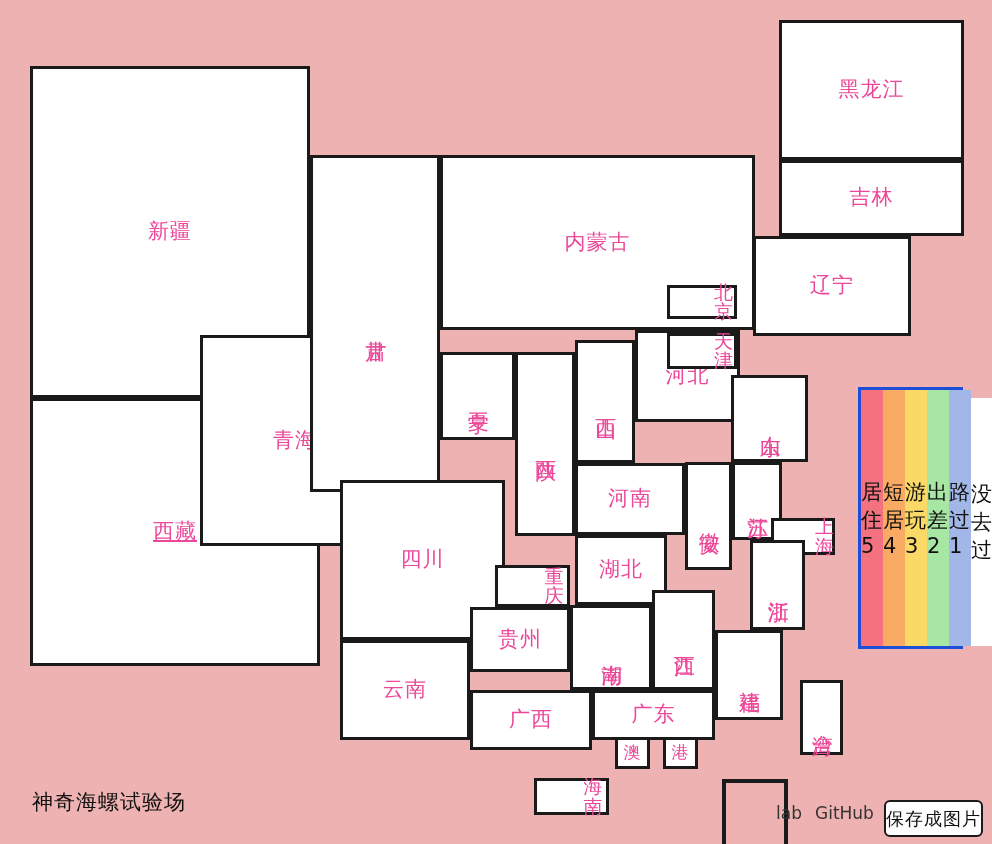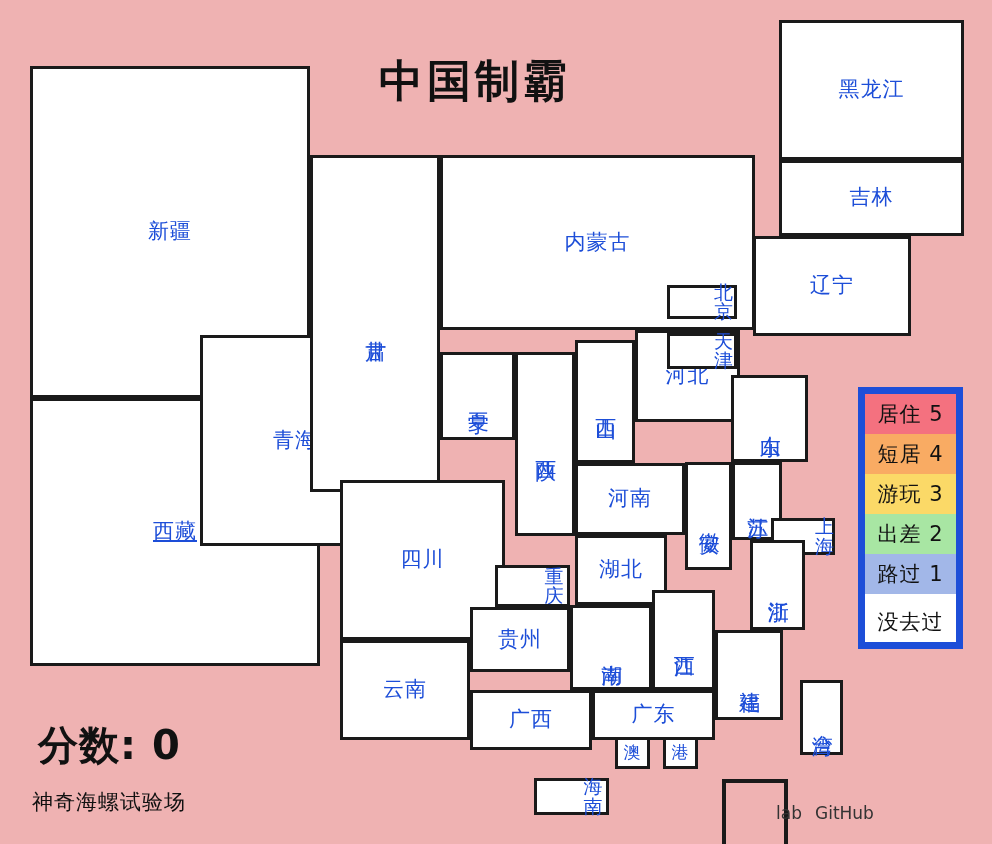--- a/index.html
+++ b/index.html
@@ -11,21 +11,21 @@
     overflow:hidden;position:relative;
   }
   #map{position:absolute;left:0;top:0;width:992px;height:844px;}
 
   .prov{
     position:absolute;
     background:#ffffff;
     border:3px solid #1a1a1a;
     box-sizing:border-box;
     display:flex;align-items:center;justify-content:center;
-    color:#1d4ed8;
+    color:#ec4899;
     font-size:21px;
     line-height:1.02;
     letter-spacing:1px;
     text-align:center;
     user-select:none;
     cursor:pointer;
   }
   .prov.vert{writing-mode:vertical-rl;text-orientation:upright;letter-spacing:0px;}
   .prov.small{font-size:19px;padding-left:44px;}
   .prov.tiny{font-size:17px;border-width:3px;}
@@ -33,22 +33,22 @@
   #title{
     position:absolute;left:310px;top:52px;width:330px;
     text-align:center;
     font-size:44px;font-weight:bold;color:#111;
     letter-spacing:4px;
     white-space:nowrap;
   }
 
   #legend{
     position:absolute;left:858px;top:387px;width:105px;height:262px;
-    border:7px solid #1d4ed8;box-sizing:border-box;
-    display:flex;flex-direction:column;
+    border:3px solid #1d4ed8;box-sizing:border-box;
+    display:flex;flex-direction:row;
     background:#fff;
   }
   .legend-row{
     flex:1;display:flex;align-items:center;justify-content:center;
     font-size:21px;color:#111;letter-spacing:1px;
     cursor:pointer;
   }
 
   #score{
     position:absolute;left:38px;top:718px;
@@ -82,21 +82,20 @@
     font-size:18px;color:#111;letter-spacing:1px;
     cursor:pointer;
     font-family:"DejaVu Sans","Liberation Sans",sans-serif;
   }
 </style>
 </head>
 <body>
 
 <div id="map">
 
-  <div id="title">中国制霸</div>
 
   <div id="provinces-layer">
       <div class="prov" style="left: 30px; top: 66px; width: 280px; height: 332px;">新疆</div>
       <div class="prov" style="left: 30px; top: 398px; width: 290px; height: 268px; text-decoration: underline;">西藏</div>
       <div class="prov" style="left: 200px; top: 335px; width: 190px; height: 211px;">青海</div>
       <div class="prov vert" style="left: 310px; top: 155px; width: 130px; height: 337px;">甘肃</div>
       <div class="prov" style="left: 440px; top: 155px; width: 315px; height: 175px;">内蒙古</div>
       <div class="prov" style="left: 779px; top: 20px; width: 185px; height: 140px;">黑龙江</div>
       <div class="prov" style="left: 779px; top: 160px; width: 185px; height: 76px;">吉林</div>
       <div class="prov" style="left: 753px; top: 236px; width: 158px; height: 100px; text-align: center;">辽宁</div>
@@ -130,20 +129,20 @@
 
   <div id="legend">
       <div class="legend-row" style="background: rgb(244, 113, 127);">居住 5</div>
       <div class="legend-row" style="background: rgb(249, 171, 99);">短居 4</div>
       <div class="legend-row" style="background: rgb(251, 217, 103);">游玩 3</div>
       <div class="legend-row" style="background: rgb(168, 230, 163);">出差 2</div>
       <div class="legend-row" style="background: rgb(162, 183, 232);">路过 1</div>
       <div class="legend-row" style="background: rgb(255, 255, 255); margin-top: 8px;">没去过</div>
     </div>
 
-  <div id="score">分数: 0</div>
   <div id="subtitle">神奇海螺试验场</div>
 
   <div id="linkbox"></div>
   <div class="footlink" id="link-lab">lab</div>
   <div class="footlink" id="link-github">GitHub</div>
+  <div id="savebtn">保存成图片</div>
 
 </div>
 
 </body></html>

